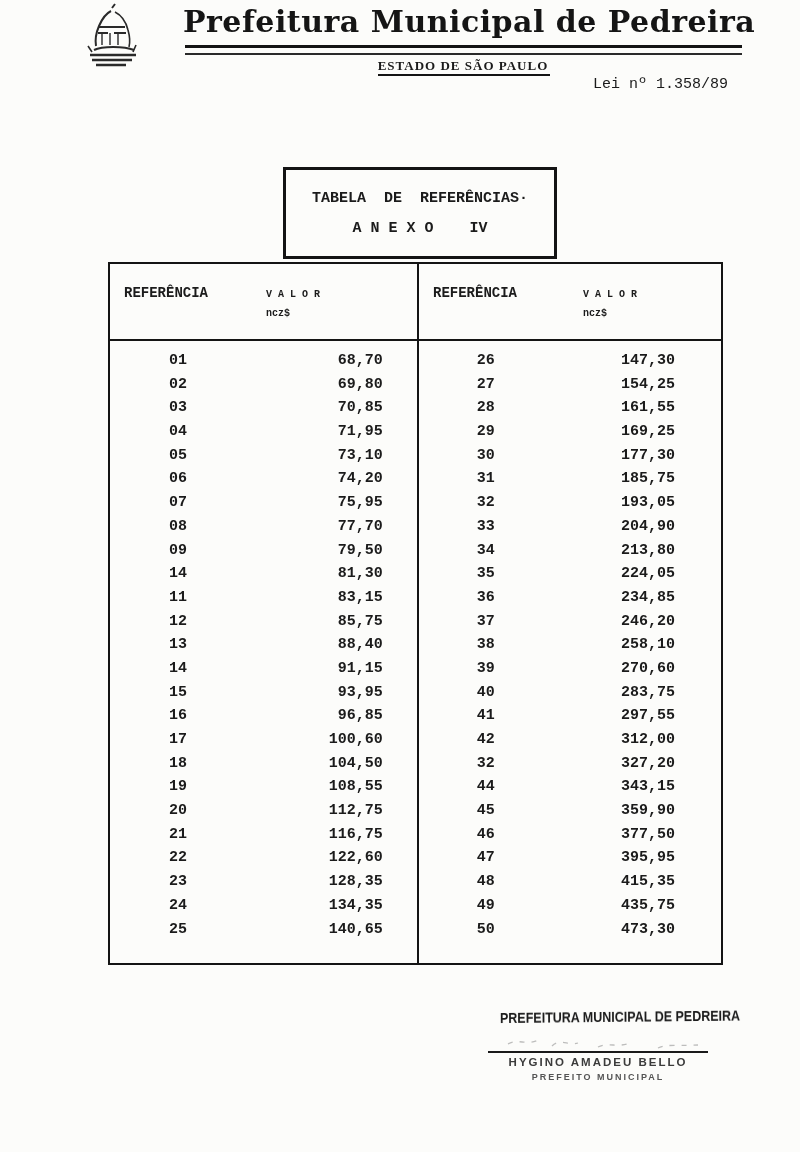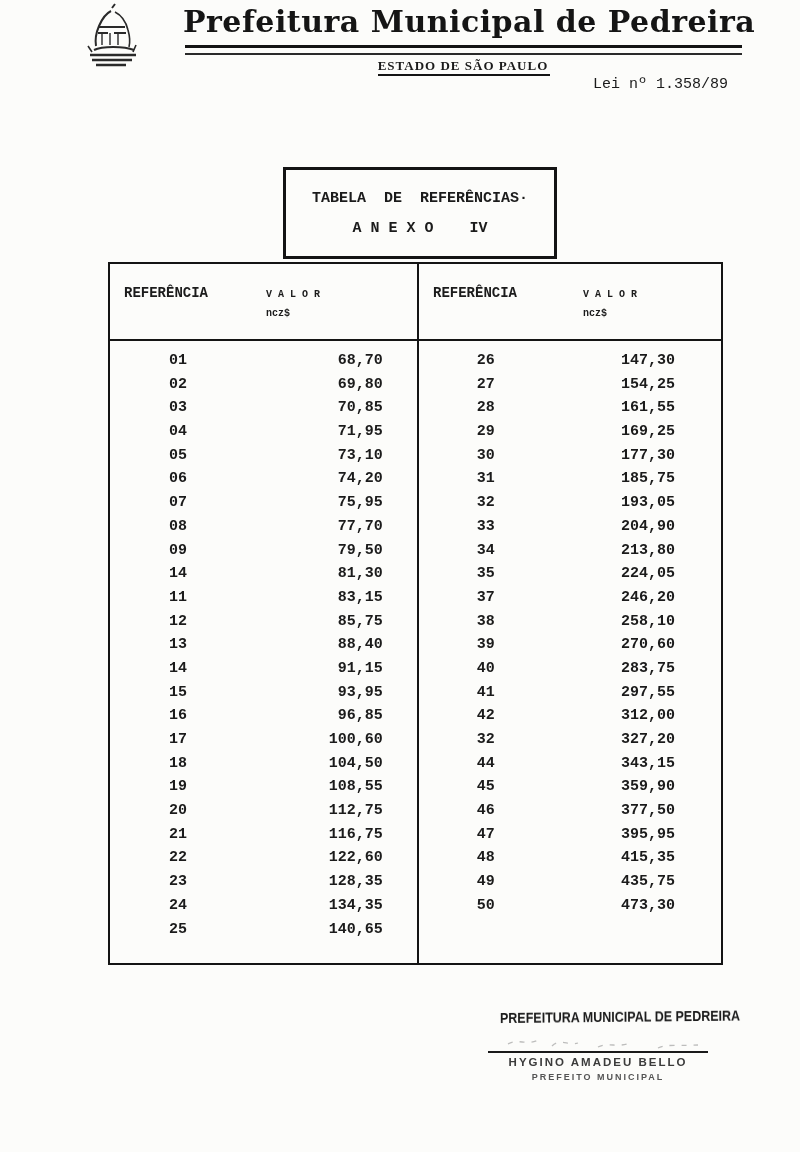--- a/index.html
+++ b/index.html
@@ -309,20 +309,24 @@
           <div class="row">
             <span class="ref">34</span>
             <span class="val">213,80</span>
           </div>
 
           <div class="row">
             <span class="ref">35</span>
             <span class="val">224,05</span>
           </div>
 
+          <div class="row">
+            <span class="ref">36</span>
+            <span class="val">234,85</span>
+          </div>
 
           <div class="row">
             <span class="ref">37</span>
             <span class="val">246,20</span>
           </div>
 
           <div class="row">
             <span class="ref">38</span>
             <span class="val">258,10</span>
           </div>

